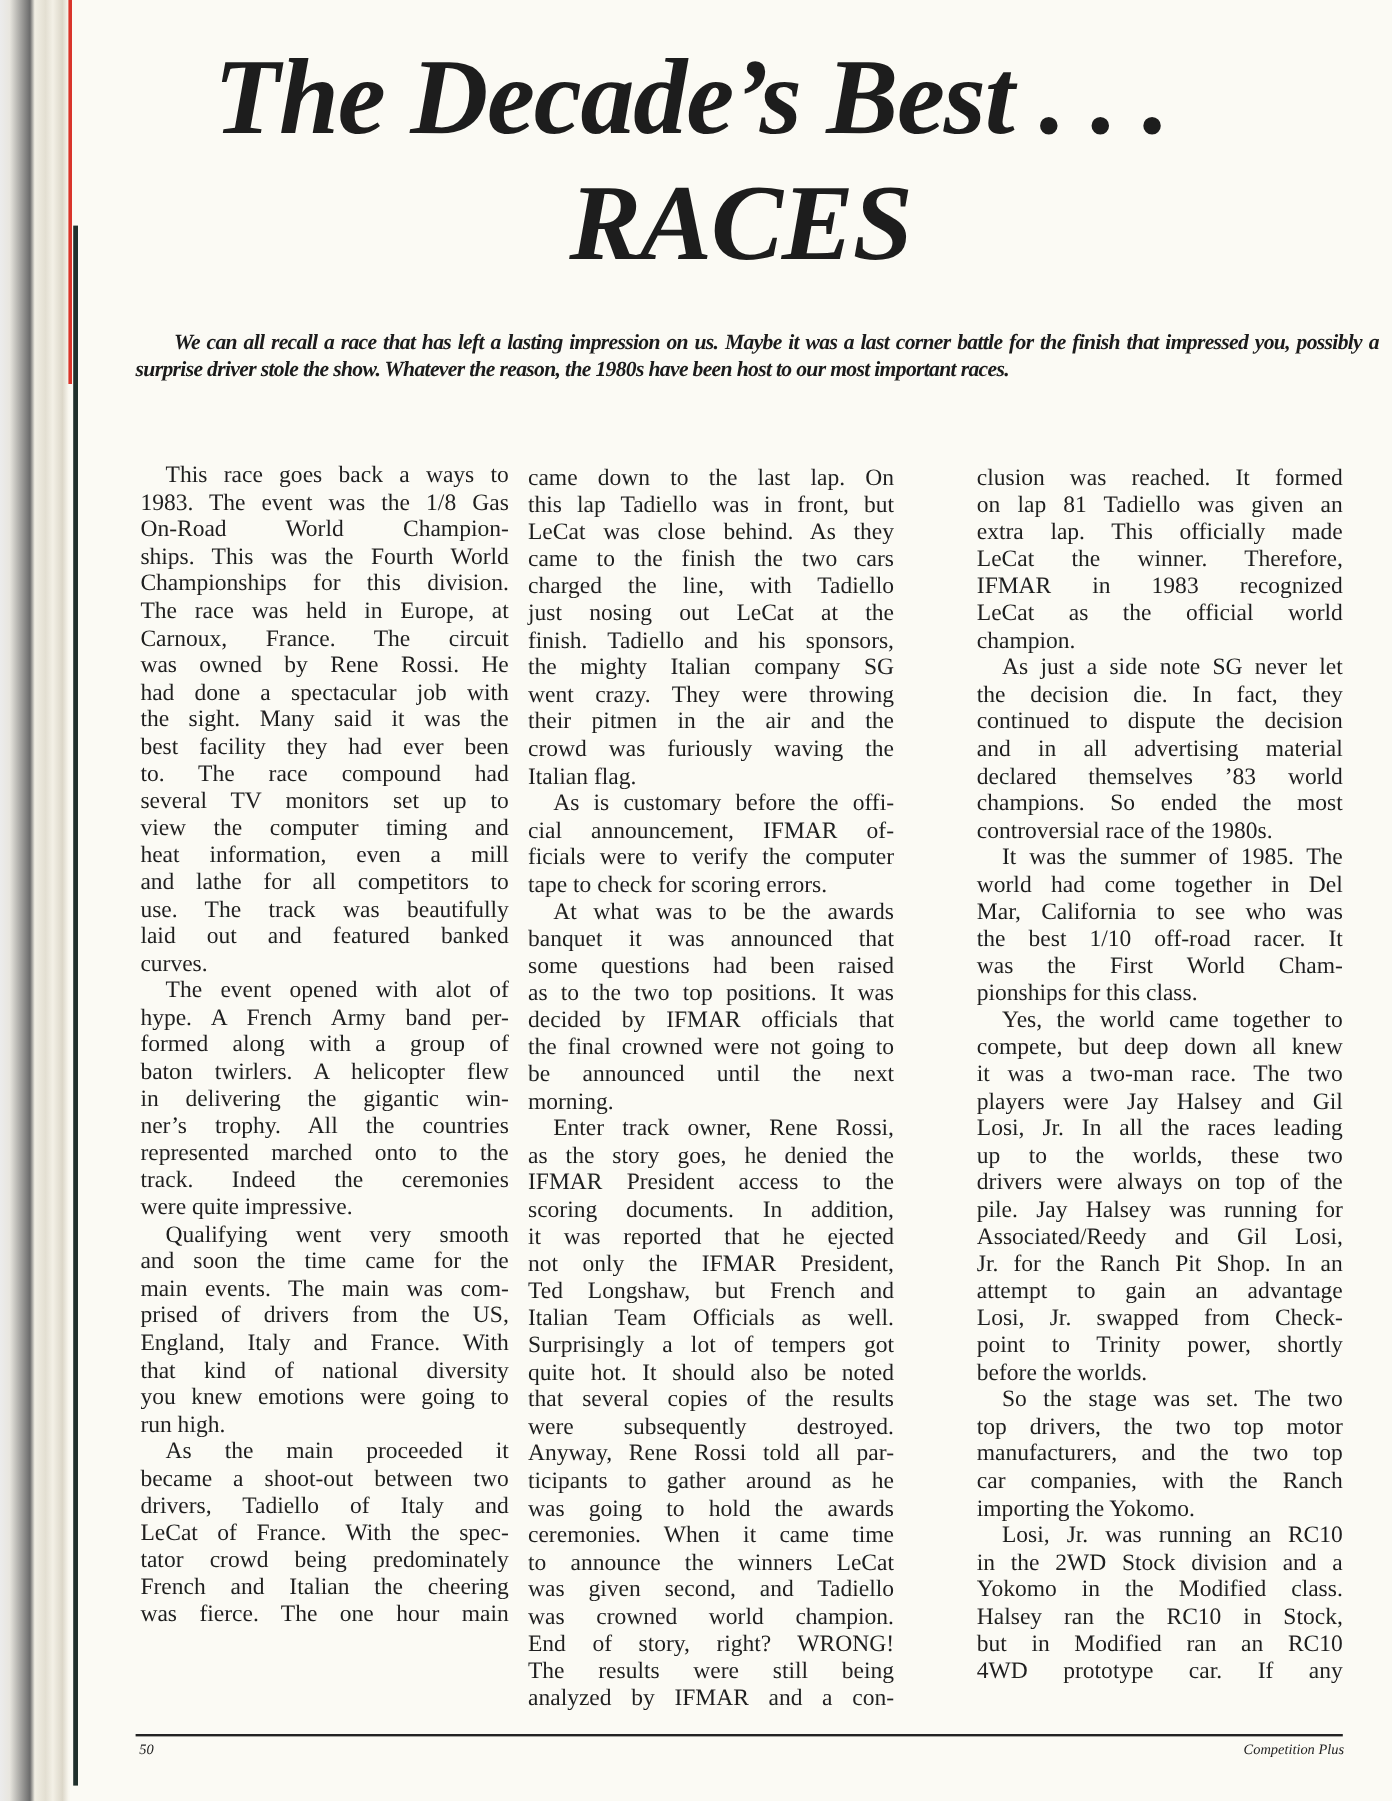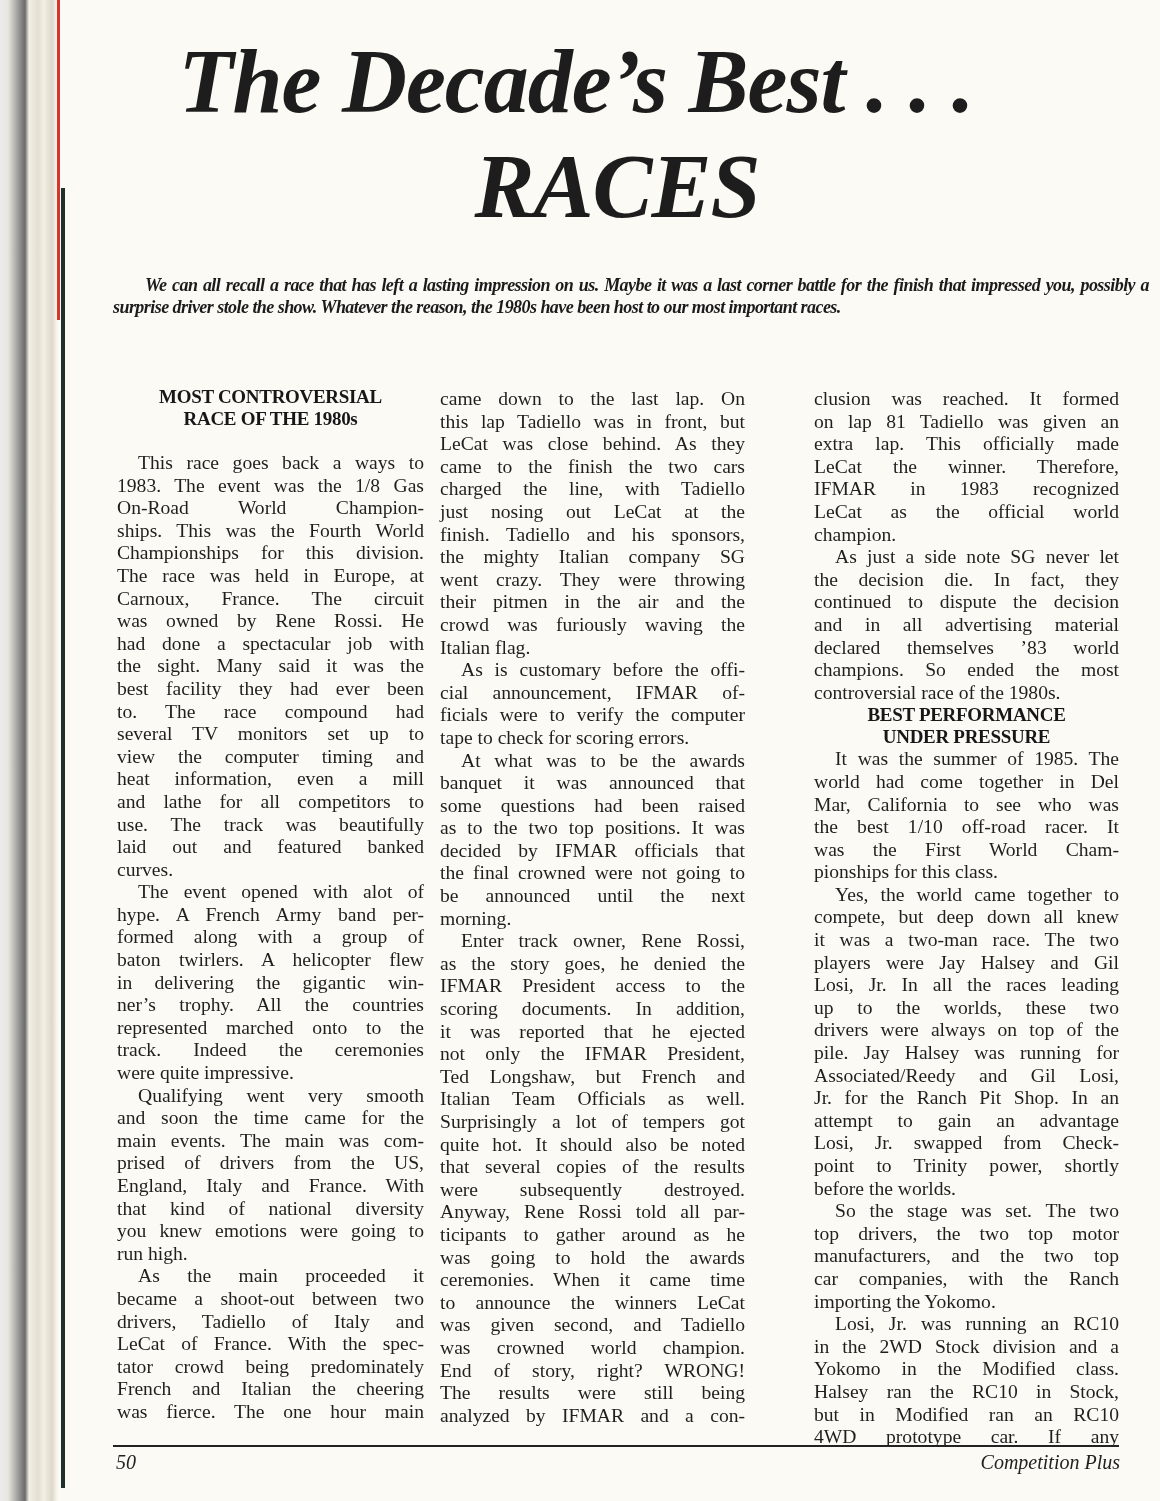--- a/index.html
+++ b/index.html
@@ -33,44 +33,40 @@
   .col1 { left:117px; width:307px; }
   .col2 { left:440px; width:305px; top:388px; }
   .col3 { left:814px; width:305px; top:388px; }
   .ln { display:block; text-align:justify; text-align-last:justify; white-space:nowrap; height:22.6px; }
   .ln.last { text-align-last:left; }
   .ln.ind { padding-left:21px; }
   .head { display:block; text-align:center; font-weight:bold; font-size:19px; line-height:22px; letter-spacing:-0.3px; color:#171717; }
   .col1 .head { margin-bottom:22px; }
 
   .rule { position:absolute; top:1445px; left:113px; width:1006px; height:2px; background:#222; }
-  .pagenum { position:absolute; top:1451px; left:116px; font-style:italic; font-size:20px; color:#222; }
-  .pubname { position:absolute; top:1451px; right:40px; font-style:italic; font-size:20px; color:#222; }
+  .pagenum { position:absolute; top:1451px; left:116px; font-style:italic; font-size:12px; color:#222; }
+  .pubname { position:absolute; top:1451px; right:40px; font-style:italic; font-size:12px; color:#222; }
 </style>
 </head>
 <body>
 
 <div class="spine">
   <div class="spine-bg"></div>
   <div class="spine-red"></div>
   <div class="spine-dark"></div>
 </div>
 
 <div class="title title-line1">The Decade’s Best . . .</div>
 <div class="title title-line2">RACES</div>
 
 <div class="intro">
   <p class="indent">We can all recall a race that has left a lasting impression on us. Maybe it was a last corner battle for the finish that impressed you, possibly a surprise driver stole the show. Whatever the reason, the 1980s have been host to our most important races.</p>
 </div>
 
 <div class="col col1">
-  <span class="head">
-    <span>MOST CONTROVERSIAL</span><br>
-    <span>RACE OF THE 1980s</span>
-  </span>
   <div id="col1-body">
       <span class="ln ind">This race goes back a ways to</span>
       <span class="ln">1983. The event was the 1/8 Gas</span>
       <span class="ln">On-Road World Champion-</span>
       <span class="ln">ships. This was the Fourth World</span>
       <span class="ln">Championships for this division.</span>
       <span class="ln">The race was held in Europe, at</span>
       <span class="ln">Carnoux, France. The circuit</span>
       <span class="ln">was owned by Rene Rossi. He</span>
       <span class="ln">had done a spectacular job with</span>
@@ -172,24 +168,20 @@
       <span class="ln">LeCat as the official world</span>
       <span class="ln last">champion.</span>
       <span class="ln ind">As just a side note SG never let</span>
       <span class="ln">the decision die. In fact, they</span>
       <span class="ln">continued to dispute the decision</span>
       <span class="ln">and in all advertising material</span>
       <span class="ln">declared themselves ’83 world</span>
       <span class="ln">champions. So ended the most</span>
       <span class="ln last">controversial race of the 1980s.</span>
     </div>
-  <span class="head">
-    <span>BEST PERFORMANCE</span><br>
-    <span>UNDER PRESSURE</span>
-  </span>
   <div id="col3-body2">
       <span class="ln ind">It was the summer of 1985. The</span>
       <span class="ln">world had come together in Del</span>
       <span class="ln">Mar, California to see who was</span>
       <span class="ln">the best 1/10 off-road racer. It</span>
       <span class="ln">was the First World Cham-</span>
       <span class="ln last">pionships for this class.</span>
       <span class="ln ind">Yes, the world came together to</span>
       <span class="ln">compete, but deep down all knew</span>
       <span class="ln">it was a two-man race. The two</span>

